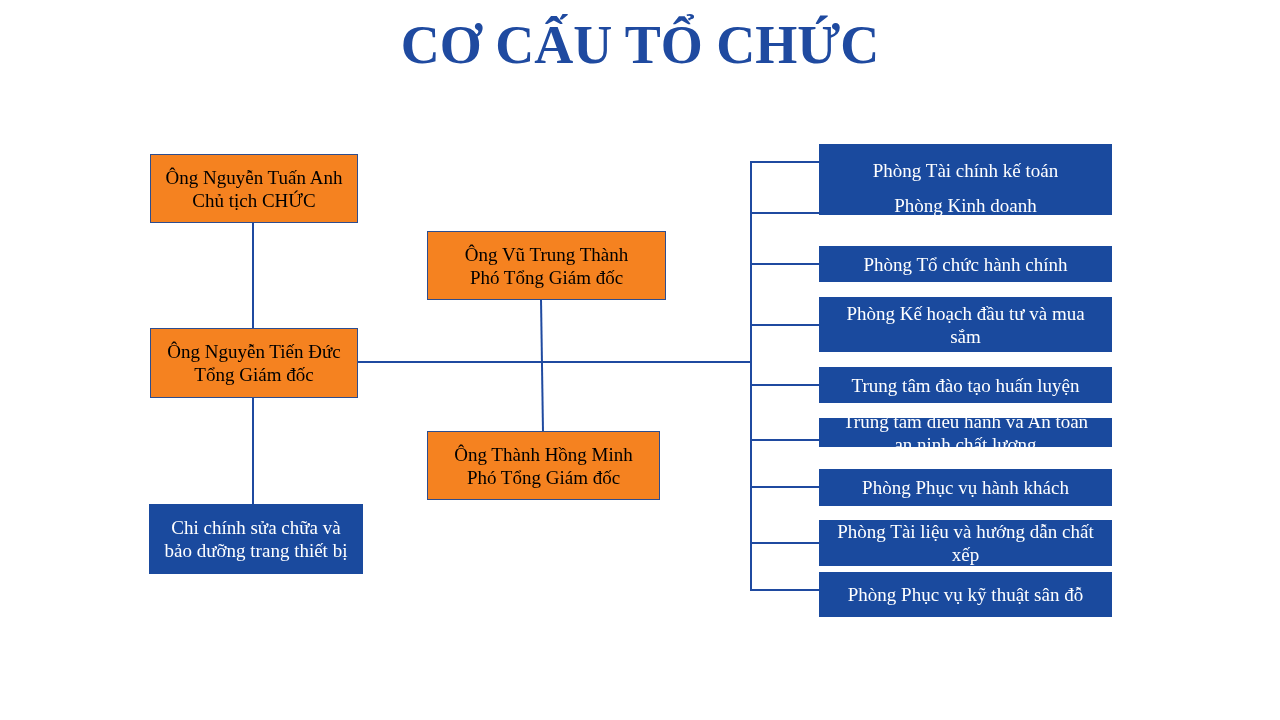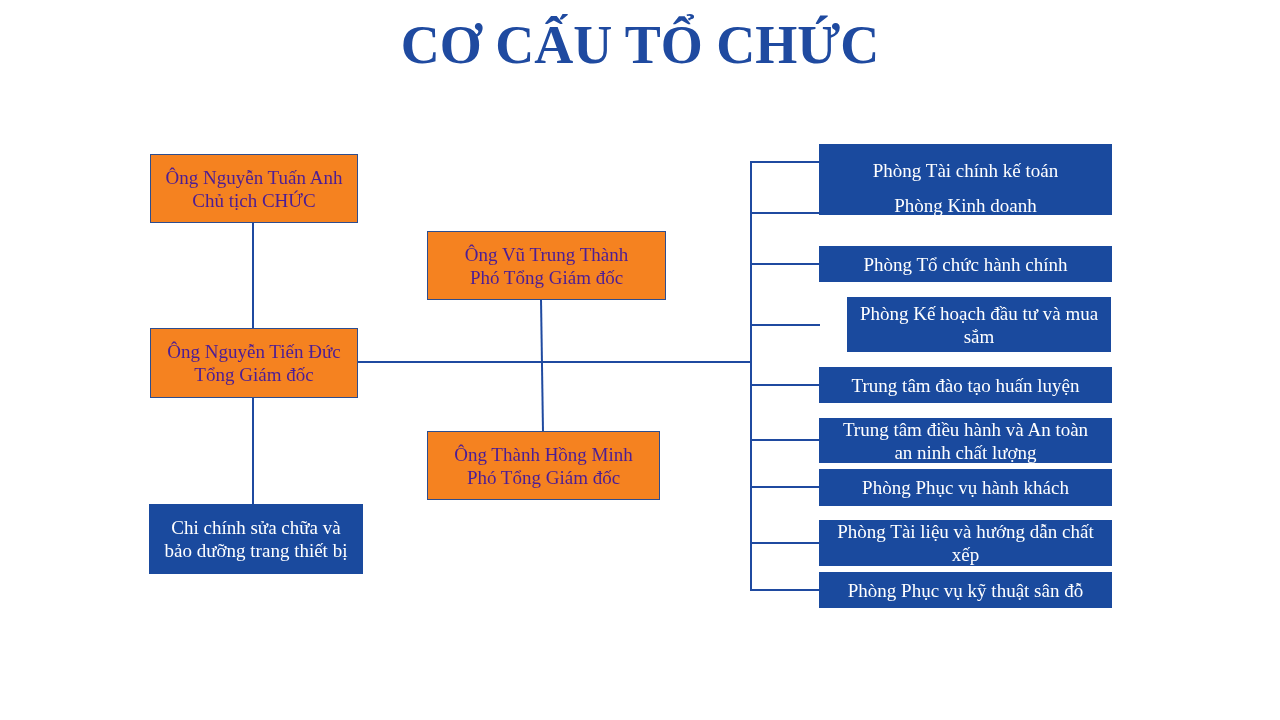--- a/index.html
+++ b/index.html
@@ -9,21 +9,21 @@
   }
   .title {
     position: absolute; left: 0; top: 14px; width: 1280px; text-align: center;
     font-size: 54px; font-weight: bold; color: #1f4aa0; letter-spacing: 0px;
   }
   .box {
     position: absolute; box-sizing: border-box; display: flex; flex-direction: column;
     align-items: center; justify-content: center; text-align: center;
     font-size: 19px; line-height: 23px;
   }
-  .orange { background: #f58220; border: 1px solid #2d4d8f; color: #4c1d95; }
+  .orange { background: #f58220; border: 1px solid #2d4d8f; color: #000000; }
   .blue { background: #1a4a9e; color: #ffffff; }
   svg.connectors { position: absolute; left: 0; top: 0; }
 </style>
 </head>
 <body>
 
 <div class="title">CƠ CẤU TỔ CHỨC</div>
 
 <svg class="connectors" width="1280" height="720">
   <g stroke="#1f4aa0" stroke-width="2" fill="none">
@@ -77,33 +77,33 @@
 
 <div class="box blue" style="left:819px;top:144px;width:293px;height:52px;">
   <span>Phòng Tài chính kế toán</span>
 </div>
 <div class="box blue" style="left:819px;top:195px;width:293px;height:20px;">
   <span>Phòng Kinh doanh</span>
 </div>
 <div class="box blue" style="left:819px;top:246px;width:293px;height:36px;">
   <span>Phòng Tổ chức hành chính</span>
 </div>
-<div class="box blue" style="left:847px;top:297px;width:264px;height:55px;">
+<div class="box blue" style="left:819px;top:297px;width:293px;height:55px;">
   <span>Phòng Kế hoạch đầu tư và mua</span>
   <span>sắm</span>
 </div>
 <div class="box blue" style="left:819px;top:367px;width:293px;height:36px;">
   <span>Trung tâm đào tạo huấn luyện</span>
 </div>
-<div class="box blue" style="left:819px;top:418px;width:293px;height:45px;">
+<div class="box blue" style="left:819px;top:418px;width:293px;height:29px;">
   <span>Trung tâm điều hành và An toàn</span>
   <span>an ninh chất lượng</span>
 </div>
 <div class="box blue" style="left:819px;top:469px;width:293px;height:37px;">
   <span>Phòng Phục vụ hành khách</span>
 </div>
 <div class="box blue" style="left:819px;top:520px;width:293px;height:46px;text-align:center;">
   <span>Phòng Tài liệu và hướng dẫn chất</span>
   <span>xếp</span>
 </div>
-<div class="box blue" style="left:819px;top:572px;width:293px;height:36px;">
+<div class="box blue" style="left:819px;top:572px;width:293px;height:45px;">
   <span>Phòng Phục vụ kỹ thuật sân đỗ</span>
 </div>
 
 </body></html>

